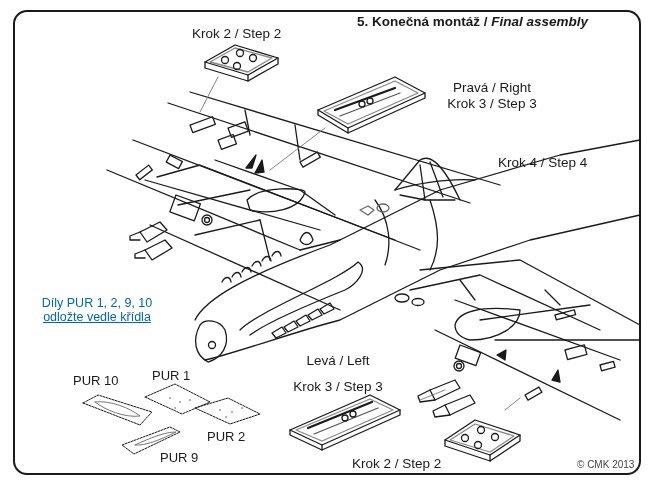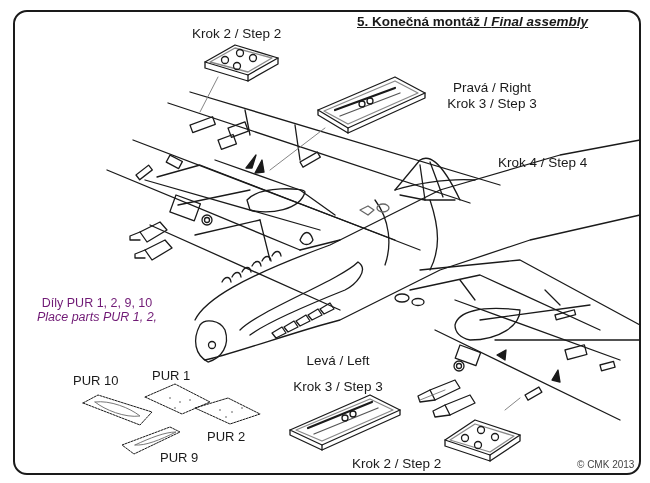--- a/index.html
+++ b/index.html
@@ -1,23 +1,23 @@
 <!DOCTYPE html>
 <html><head>
 <meta charset="utf-8">
 <style>
   html,body{margin:0;padding:0;background:#fff;}
   body{width:650px;height:483px;position:relative;overflow:hidden;font-family:"Liberation Sans",sans-serif;color:#1a1a1a;}
   .frame{position:absolute;left:13px;top:10px;width:628px;height:465px;border:2px solid #1a1a1a;border-radius:14px;box-sizing:border-box;}
   svg.art{position:absolute;left:0;top:0;}
   .lbl{position:absolute;white-space:nowrap;font-weight:normal;font-size:13.5px;line-height:16px;}
-  .title{left:357px;top:14px;font-size:13.5px;font-weight:bold;text-decoration:underline;}
+  .title{left:357px;top:14px;font-size:13.5px;font-weight:bold;}
   .title i{font-style:italic;}
   .center{text-align:center;}
-  .note{position:absolute;left:32px;top:296px;width:130px;text-align:center;font-size:12.5px;line-height:14px;color:#701a75;}
+  .note{position:absolute;left:32px;top:296px;width:130px;text-align:center;font-size:12.5px;line-height:14px;color:#0369a1;}
   .note .u{text-decoration:underline;}
   .note .it{font-style:italic;}
   .pur{position:absolute;font-size:13px;font-weight:normal;white-space:nowrap;}
   .copy{position:absolute;left:577px;top:459px;font-size:10px;color:#444;}
 </style>
 </head>
 <body>
 
 <div class="frame"></div>
 
@@ -207,21 +207,21 @@
 
 <div class="lbl" style="left:498px;top:155px;">Krok 4 / Step 4</div>
 
 <div class="lbl center" style="left:282px;top:344px;width:112px;margin-top:9px;">Levá / Left</div>
 <div class="lbl center" style="left:282px;top:379px;width:112px;">Krok 3 / Step 3</div>
 
 <div class="lbl" style="left:352px;top:456px;">Krok 2 / Step 2</div>
 
 <div class="note">
   <div>Díly PUR 1, 2, 9, 10</div>
-  <div class="it">Place parts PUR 1, 2,</div>
+  <div class="u">odložte vedle křídla</div>
 </div>
 
 <div class="pur" style="left:73px;top:373px;">PUR 10</div>
 <div class="pur" style="left:152px;top:368px;">PUR 1</div>
 <div class="pur" style="left:207px;top:429px;">PUR 2</div>
 <div class="pur" style="left:160px;top:450px;">PUR 9</div>
 
 <div class="copy">© CMK 2013</div>
 
 </body></html>

